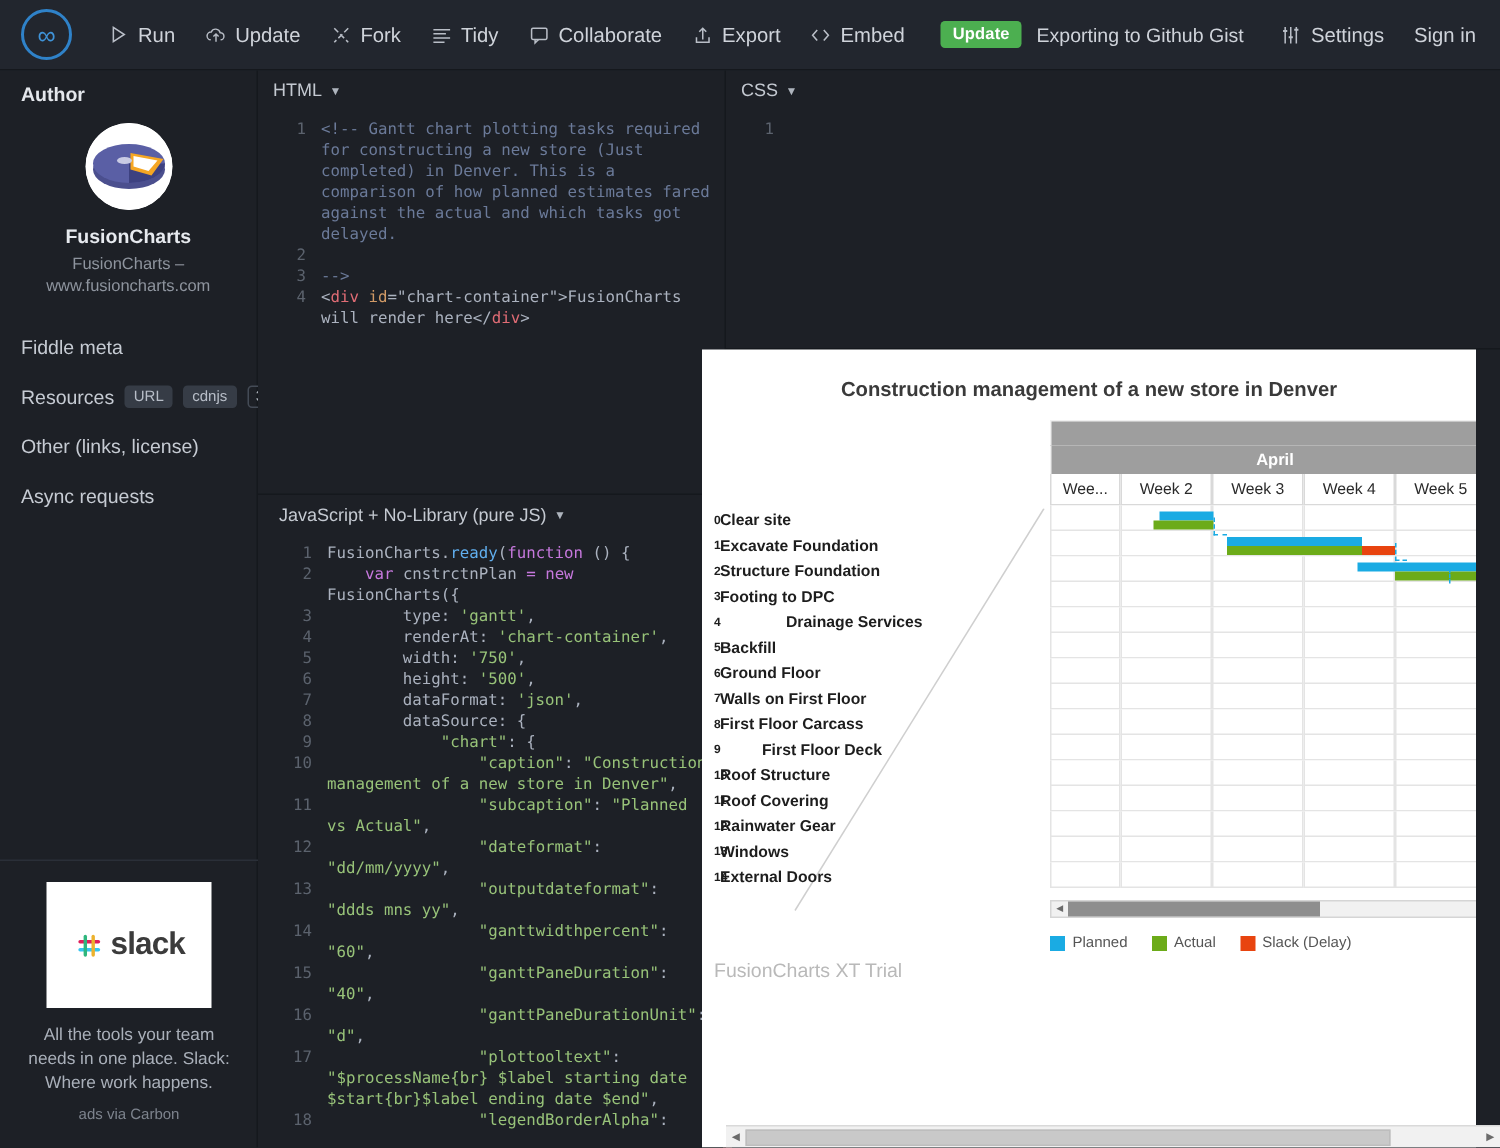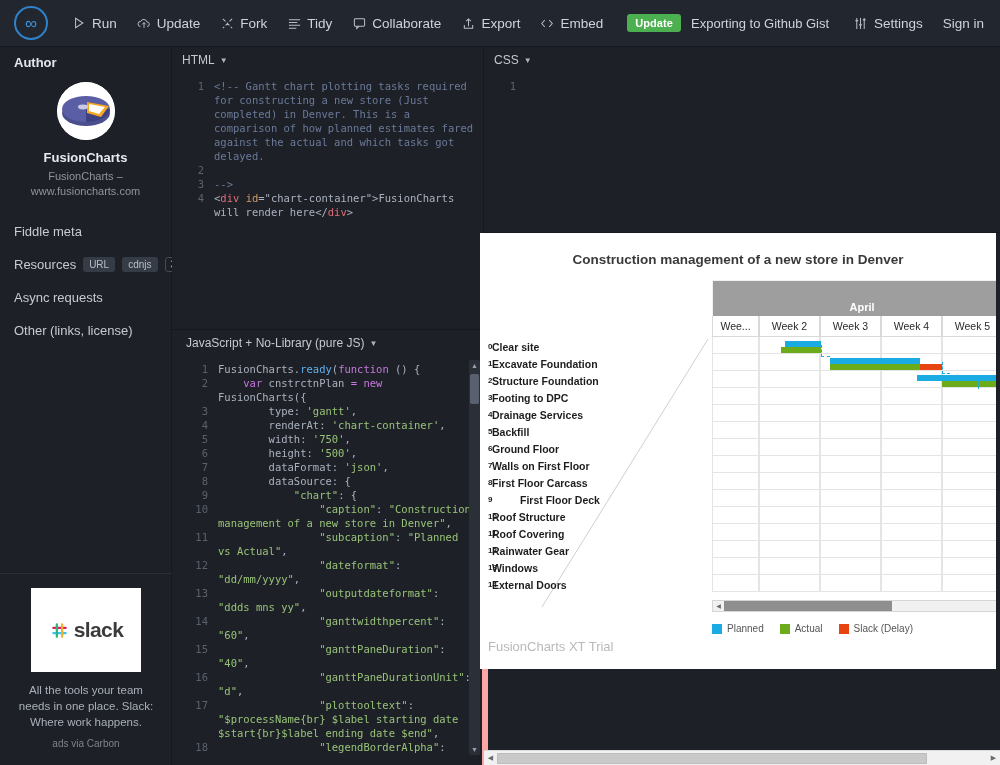--- a/index.html
+++ b/index.html
@@ -109,21 +109,21 @@
 
   .vscroll {
     position: absolute; right: 2px; top: 30px; width: 11px; bottom: 10px;
     background: #2a2f38; border-radius: 2px;
   }
   .vthumb { position: absolute; left: 1px; width: 9px; background: #596170; border-radius: 2px; }
   .varrow { position: absolute; left: 0; width: 11px; height: 11px; color: #99a0ab; font-size: 7px; text-align: center; line-height: 11px; }
 
   
   .pane-result {
-    position: absolute; left: 480px; top: 233px; width: 516px; height: 436px;
+    position: absolute; left: 468px; top: 233px; width: 516px; height: 532px;
     background: #ffffff; overflow: hidden;
   }
   .chart-title {
     text-align: center; font-family: "Liberation Sans", sans-serif;
     font-size: 13.5px; font-weight: bold; color: #3a3a3a; padding-top: 19px;
   }
   .chart-sub { text-align: center; font-size: 10.5px; font-weight: bold; color: #4a4a4a; margin-top: 3px; }
 
   .gantt { position: absolute; left: 0; top: 0; width: 516px; height: 532px; }
   .task-col { position: absolute; left: 8px; top: 105px; width: 225px; }
@@ -300,25 +300,25 @@
     </div>
 
     <div class="sb-link">
       <span>Resources</span>
       <span class="chip">URL</span>
       <span class="chip">cdnjs</span>
       <span class="count-box">3</span>
     </div>
 
     <div class="sb-link">
+      <span>Other (links, license)</span>
+    </div>
+
+    <div class="sb-link">
       <span>Async requests</span>
-    </div>
-
-    <div class="sb-link">
-      <span>Other (links, license)</span>
     </div>
 
     <div class="ad-box">
       <div class="sb-divider" style="margin:0 -16px 14px"></div>
       <div class="ad-img">
         <span class="slack-mark">
           <svg viewBox="0 0 24 24" width="21" height="21">
             <path d="M5 9 H19" stroke="#e01e5a" stroke-width="2.6" stroke-linecap="round"></path>
             <path d="M5 15 H19" stroke="#36c5f0" stroke-width="2.6" stroke-linecap="round"></path>
             <path d="M9 5 V19" stroke="#2eb67d" stroke-width="2.6" stroke-linecap="round"></path>
@@ -481,21 +481,21 @@
           <div class="task-row">
             <span class="task-num">2</span>
             <span style="margin-left: -5px;">Structure Foundation</span>
           </div>
           <div class="task-row">
             <span class="task-num">3</span>
             <span style="margin-left: -5px;">Footing to DPC</span>
           </div>
           <div class="task-row">
             <span class="task-num">4</span>
-            <span style="margin-left: -5px;">Drainage Services</span>
+            <span style="margin-left: -5px; padding-left: 44px;">Drainage Services</span>
           </div>
           <div class="task-row">
             <span class="task-num">5</span>
             <span style="margin-left: -5px;">Backfill</span>
           </div>
           <div class="task-row">
             <span class="task-num">6</span>
             <span style="margin-left: -5px;">Ground Floor</span>
           </div>
           <div class="task-row">

